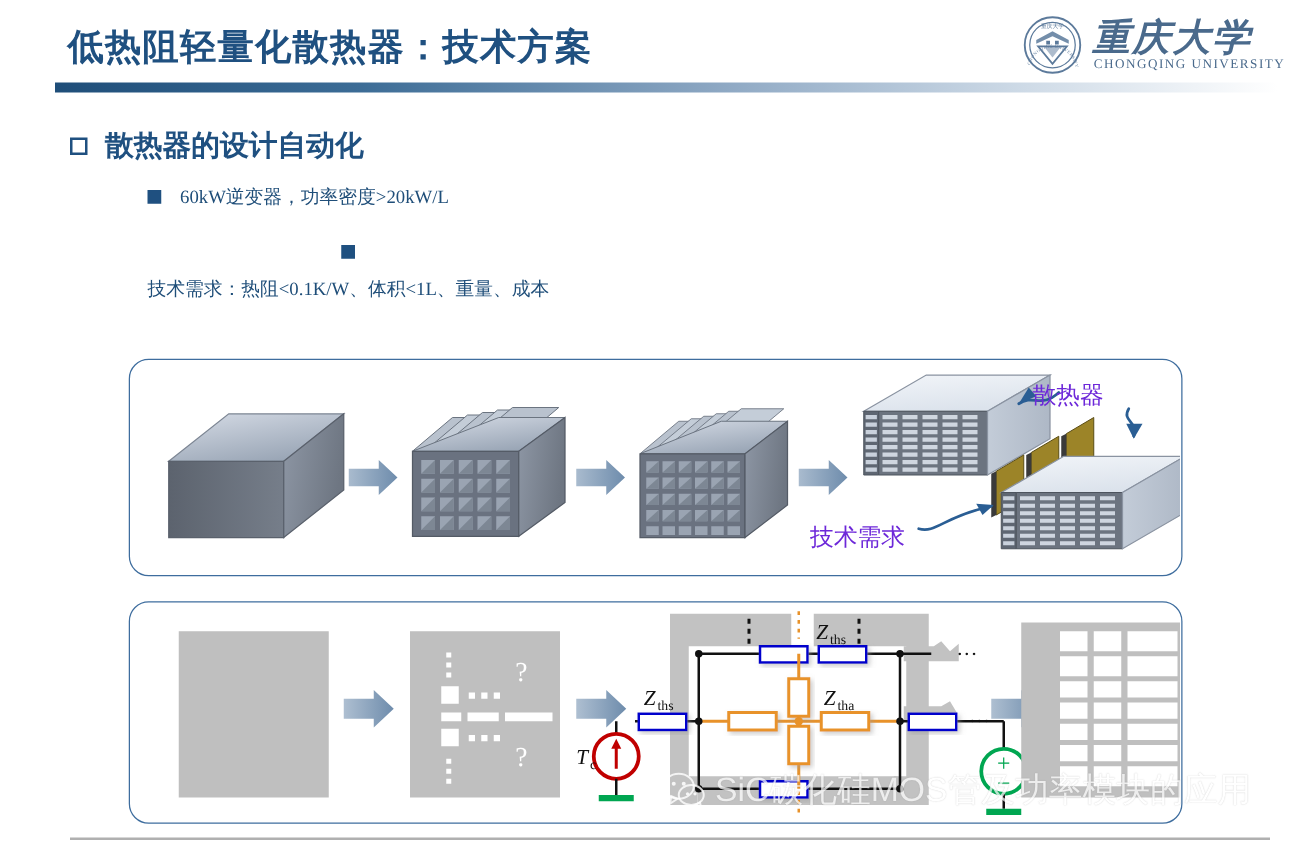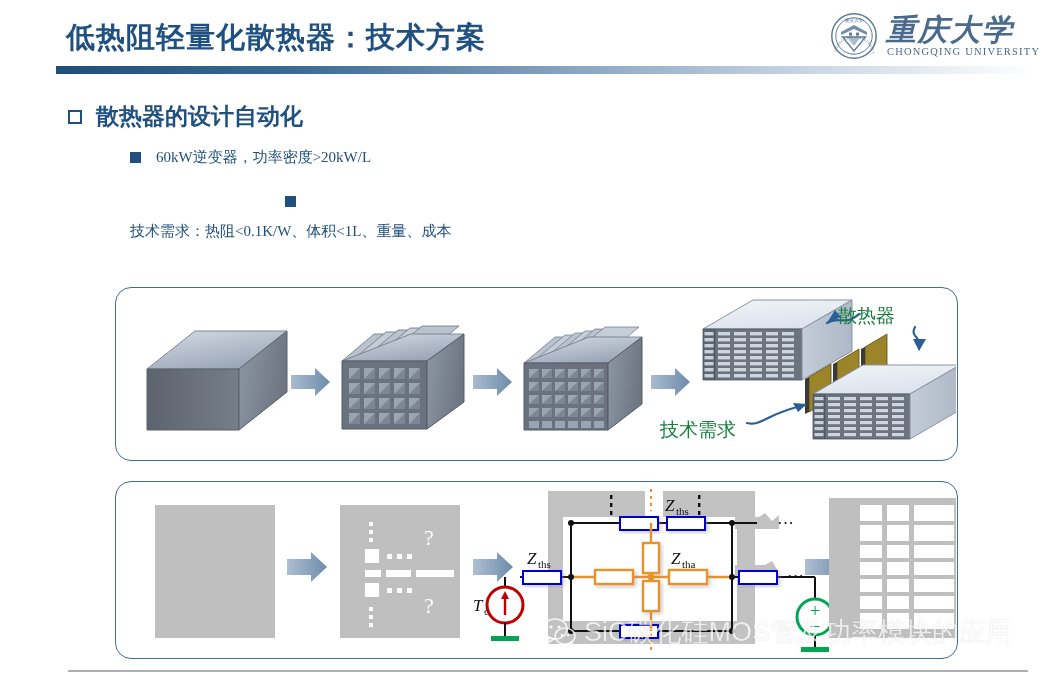--- a/index.html
+++ b/index.html
@@ -2,21 +2,21 @@
 <html><head>
 <meta charset="utf-8">
 <style>
   html,body{margin:0;padding:0;}
   body{
     width:1044px;height:680px;
     background:#ffffff;
     font-family:"Liberation Sans", sans-serif;
     overflow:hidden;position:relative;
   }
-  .slide{position:absolute;left:12px;top:0;width:1016px;height:680px;background:#fff;}
+  .slide{position:absolute;left:0;top:0;width:1016px;height:680px;background:#fff;}
 
   
   .title{
     position:absolute;left:54px;top:18px;
     font-size:29px;font-weight:bold;color:#1F5080;
     letter-spacing:1px;white-space:nowrap;
   }
   .title-rule{
     position:absolute;left:44px;top:66px;width:978px;height:8px;
     background:linear-gradient(to right,#1F4E79 0%,#3C6C96 25%,#8FA9C4 55%,#CBD8E5 78%,#FFFFFF 100%);
@@ -59,21 +59,21 @@
   }
   #panel-top{left:103px;top:287px;width:841px;height:172px;}
   #panel-bot{left:103px;top:481px;width:841px;height:176px;}
 
   
   .arrow{position:absolute;}
 
   
   .cn-label{
     position:absolute;font-family:"Liberation Serif",serif;
-    font-size:19px;color:#15803d;white-space:nowrap;
+    font-size:19px;color:#6d28d9;white-space:nowrap;
   }
 
   
   .footer-rule{
     position:absolute;left:56px;top:670px;width:960px;height:2px;background:#B0B0B0;
   }
 
   
   .watermark{
     position:absolute;left:530px;top:612px;width:500px;height:40px;

